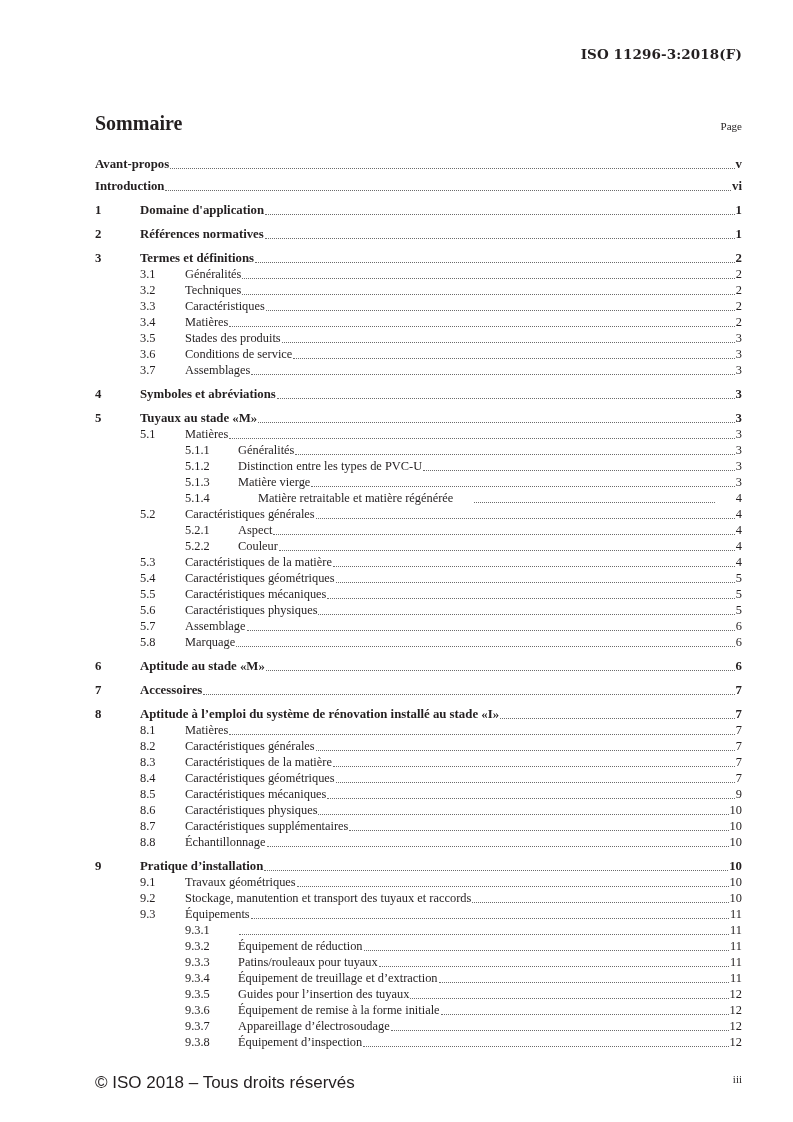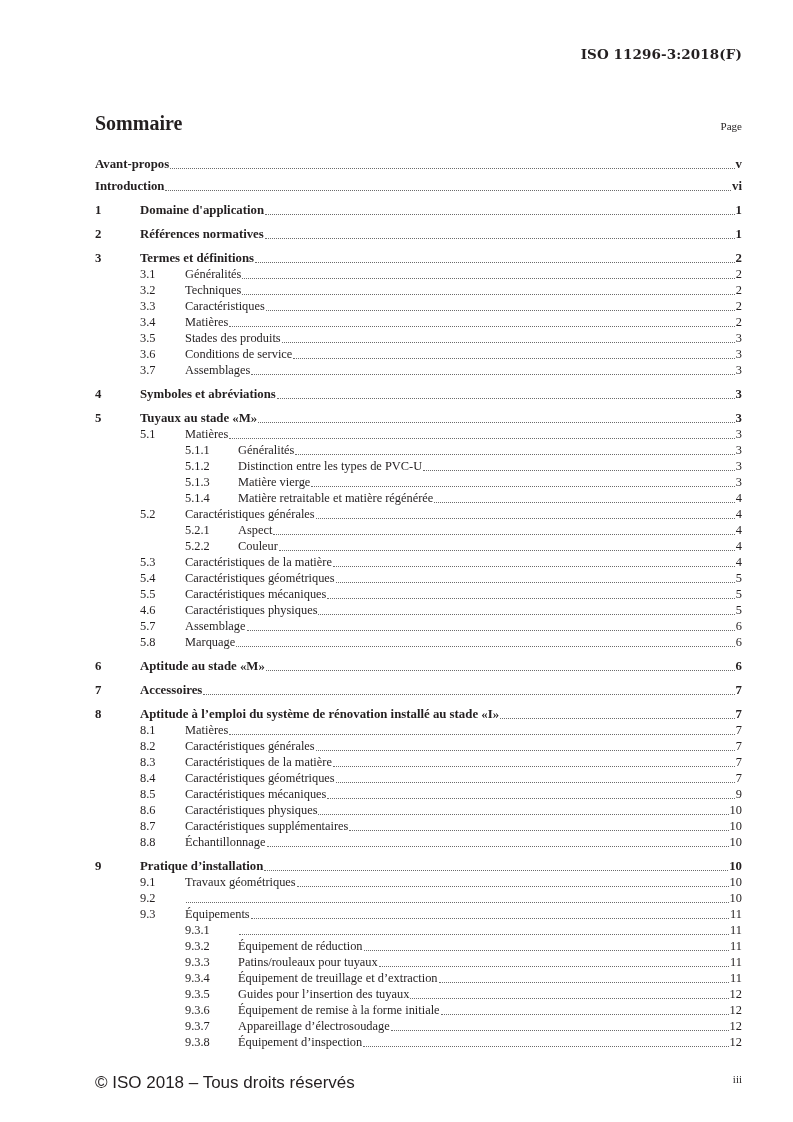--- a/index.html
+++ b/index.html
@@ -133,21 +133,21 @@
       <span class="label">Distinction entre les types de PVC-U</span>
       <span class="leader"></span>
       <span class="pg">3</span>
     </div>
     <div class="row l3" style="top: 318px;">
       <span class="num">5.1.3</span>
       <span class="label">Matière vierge</span>
       <span class="leader"></span>
       <span class="pg">3</span>
     </div>
-    <div class="row l3" style="top: 334px;">
+    <div class="row l3" style="top: 334px; gap: 20px;">
       <span class="num">5.1.4</span>
       <span class="label">Matière retraitable et matière régénérée</span>
       <span class="leader"></span>
       <span class="pg">4</span>
     </div>
     <div class="row l2" style="top: 350px;">
       <span class="num">5.2</span>
       <span class="label">Caractéristiques générales</span>
       <span class="leader"></span>
       <span class="pg">4</span>
@@ -176,21 +176,21 @@
       <span class="leader"></span>
       <span class="pg">5</span>
     </div>
     <div class="row l2" style="top: 430px;">
       <span class="num">5.5</span>
       <span class="label">Caractéristiques mécaniques</span>
       <span class="leader"></span>
       <span class="pg">5</span>
     </div>
     <div class="row l2" style="top: 446px;">
-      <span class="num">4.6</span>
+      <span class="num">5.6</span>
       <span class="label">Caractéristiques physiques</span>
       <span class="leader"></span>
       <span class="pg">5</span>
     </div>
     <div class="row l2" style="top: 462px;">
       <span class="num">5.7</span>
       <span class="label">Assemblage</span>
       <span class="leader"></span>
       <span class="pg">6</span>
     </div>
@@ -273,20 +273,21 @@
       <span class="pg">10</span>
     </div>
     <div class="row l2" style="top: 718px;">
       <span class="num">9.1</span>
       <span class="label">Travaux géométriques</span>
       <span class="leader"></span>
       <span class="pg">10</span>
     </div>
     <div class="row l2" style="top: 734px;">
       <span class="num">9.2</span>
+      <span class="label">Stockage, manutention et transport des tuyaux et raccords</span>
       <span class="leader"></span>
       <span class="pg">10</span>
     </div>
     <div class="row l2" style="top: 750px;">
       <span class="num">9.3</span>
       <span class="label">Équipements</span>
       <span class="leader"></span>
       <span class="pg">11</span>
     </div>
     <div class="row l3" style="top: 766px;">

